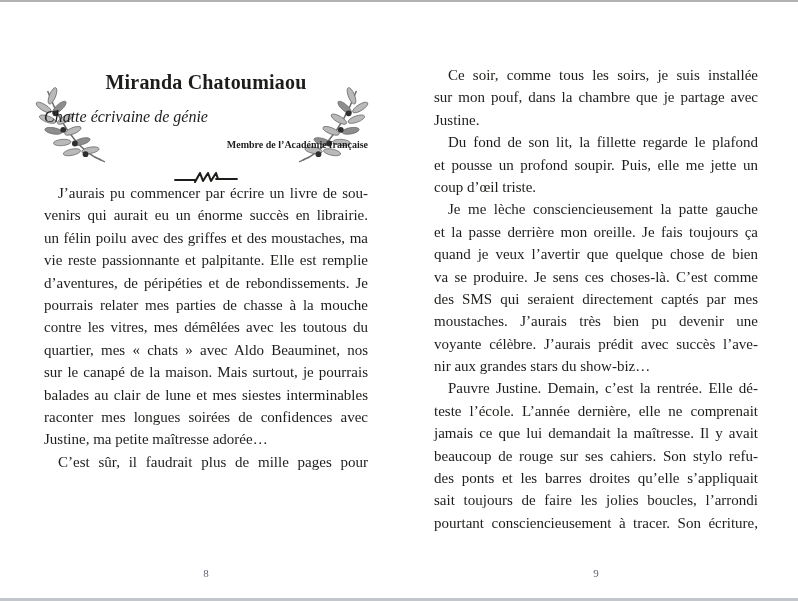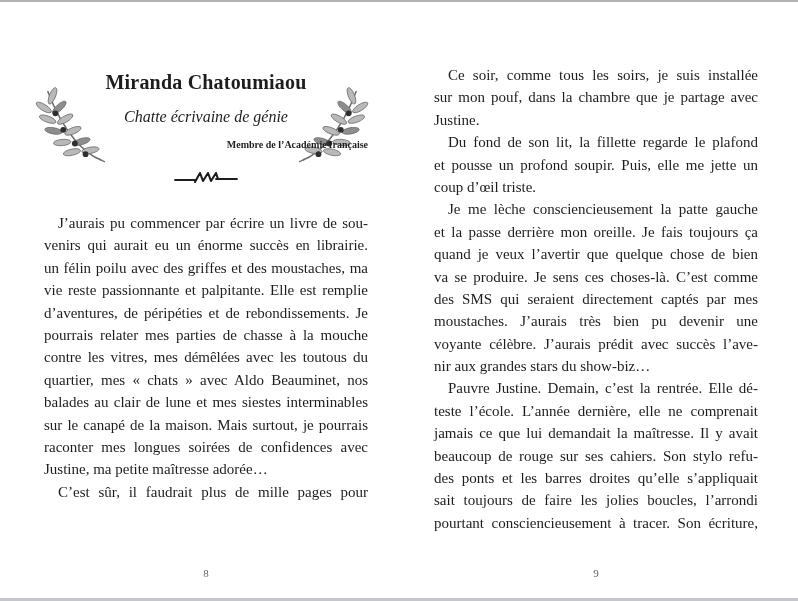--- a/index.html
+++ b/index.html
@@ -14,33 +14,33 @@
   .edge-top{position:absolute;left:0;top:0;width:798px;height:2px;background:#b0b2b4;}
   .edge-bottom{position:absolute;left:0;top:598px;width:798px;height:3px;background:#c3c6ca;}
 
   .page{position:absolute;top:0;width:324px;height:439px;}
   #page-left{left:44px;}
   #page-right{left:434px;}
 
   
   .author{position:absolute;top:71px;left:0;width:100%;text-align:center;
           font-size:20px;font-weight:bold;letter-spacing:.2px;}
-  .subtitle{position:absolute;top:108px;left:0;width:100%;text-align:center;
+  .subtitle{position:absolute;top:108px;left:0;width:100%;
           font-size:16px;font-style:italic;}
   .affiliation{position:absolute;top:139px;left:0;width:100%;text-align:right;
           font-size:10px;font-weight:bold;}
   .branch{position:absolute;top:84px;width:70px;height:82px;}
   .branch.left{left:-9px;}
   .branch.right{left:255px;transform:scaleX(-1);}
   .divider{position:absolute;top:169px;left:50%;transform:translateX(-50%);
           width:64px;height:18px;}
 
   
   .body{position:absolute;left:0;width:324px;font-size:15px;line-height:22.4px;}
-  #left-body{top:212px;}
+  #left-body{top:182px;}
   #right-body{top:64px;}
   .line{
     text-align:justify;
     -moz-text-align-last:justify;
     text-align-last:justify;
     white-space:normal;
     height:22.4px;
   }
   .line.end{text-align-last:left;-moz-text-align-last:left;}
   .line.indent{text-indent:14px;}
@@ -116,22 +116,22 @@
 
     <div class="body" id="left-body">
         <div class="line indent">J’aurais pu commencer par écrire un livre de sou-</div>
         <div class="line">venirs qui aurait eu un énorme succès en librairie.</div>
         <div class="line">un félin poilu avec des griffes et des moustaches, ma</div>
         <div class="line">vie reste passionnante et palpitante. Elle est remplie</div>
         <div class="line">d’aventures, de péripéties et de rebondissements. Je</div>
         <div class="line">pourrais relater mes parties de chasse à la mouche</div>
         <div class="line">contre les vitres, mes démêlées avec les toutous du</div>
         <div class="line">quartier, mes « chats » avec Aldo Beauminet, nos</div>
+        <div class="line">sur le canapé de la maison. Mais surtout, je pourrais</div>
         <div class="line">balades au clair de lune et mes siestes interminables</div>
-        <div class="line">sur le canapé de la maison. Mais surtout, je pourrais</div>
         <div class="line">raconter mes longues soirées de confidences avec</div>
         <div class="line end">Justine, ma petite maîtresse adorée…</div>
         <div class="line indent">C’est sûr, il faudrait plus de mille pages pour</div>
       </div>
 
     <div class="folio">8</div>
   </div>
 
   <div class="page" id="page-right">
     <div class="body" id="right-body">

